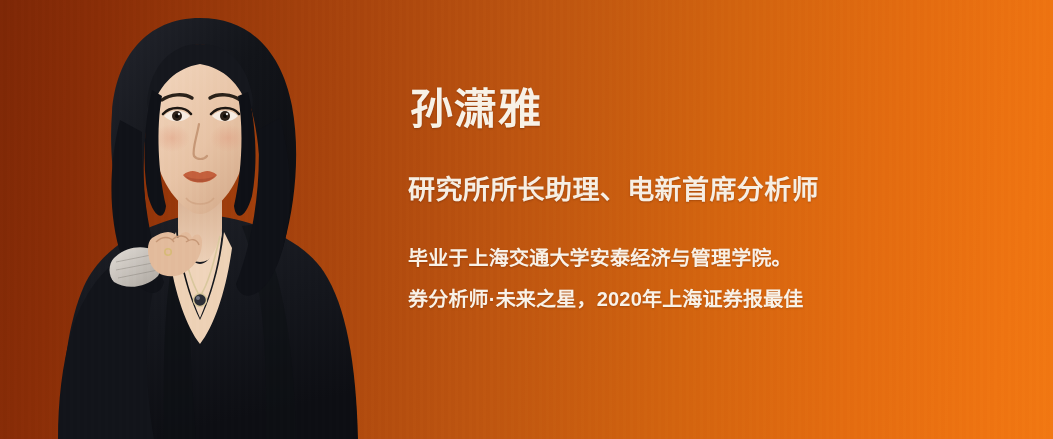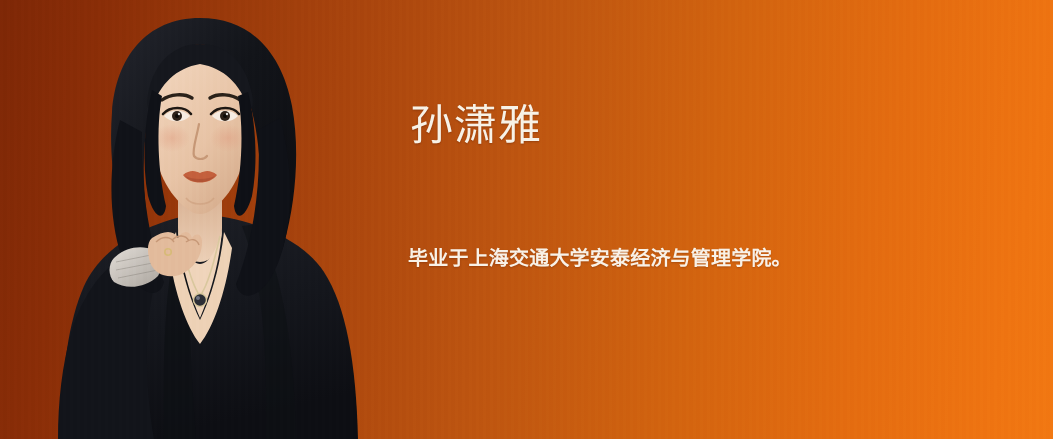--- a/index.html
+++ b/index.html
@@ -59,23 +59,23 @@
     position: absolute;
     left: 408px;
     top: 0;
     width: 625px;
     height: 439px;
   }
 
   .name {
     position: absolute;
     left: 2px;
-    top: 104px;
+    top: 88px;
     font-size: 43px;
-    font-weight: 400;
+    font-weight: 700;
     letter-spacing: 1px;
     color: #f8f2e7;
     line-height: 1;
     text-shadow: 0 1px 2px rgba(60,14,0,.30);
   }
 
   .subtitle {
     position: absolute;
     left: 0px;
     top: 177px;
@@ -278,20 +278,22 @@
 
         <circle cx="140" cy="252" r="3.2" fill="none" stroke="#d8bb78" stroke-width="1.6"></circle>
       </g>
     </svg>
   </div>
 
   <div class="textblock">
 
     <div class="name">孙潇雅</div>
 
+    <div class="subtitle">研究所所长助理、电新首席分析师</div>
 
     <div class="bio">
       <span class="line">毕业于上海交通大学安泰经济与管理学院。</span>
+      <span class="line">券分析师·未来之星，2020年上海证券报最佳</span>
     </div>
   </div>
 
   <div class="banding"></div>
 </div>
 
 </body></html>

